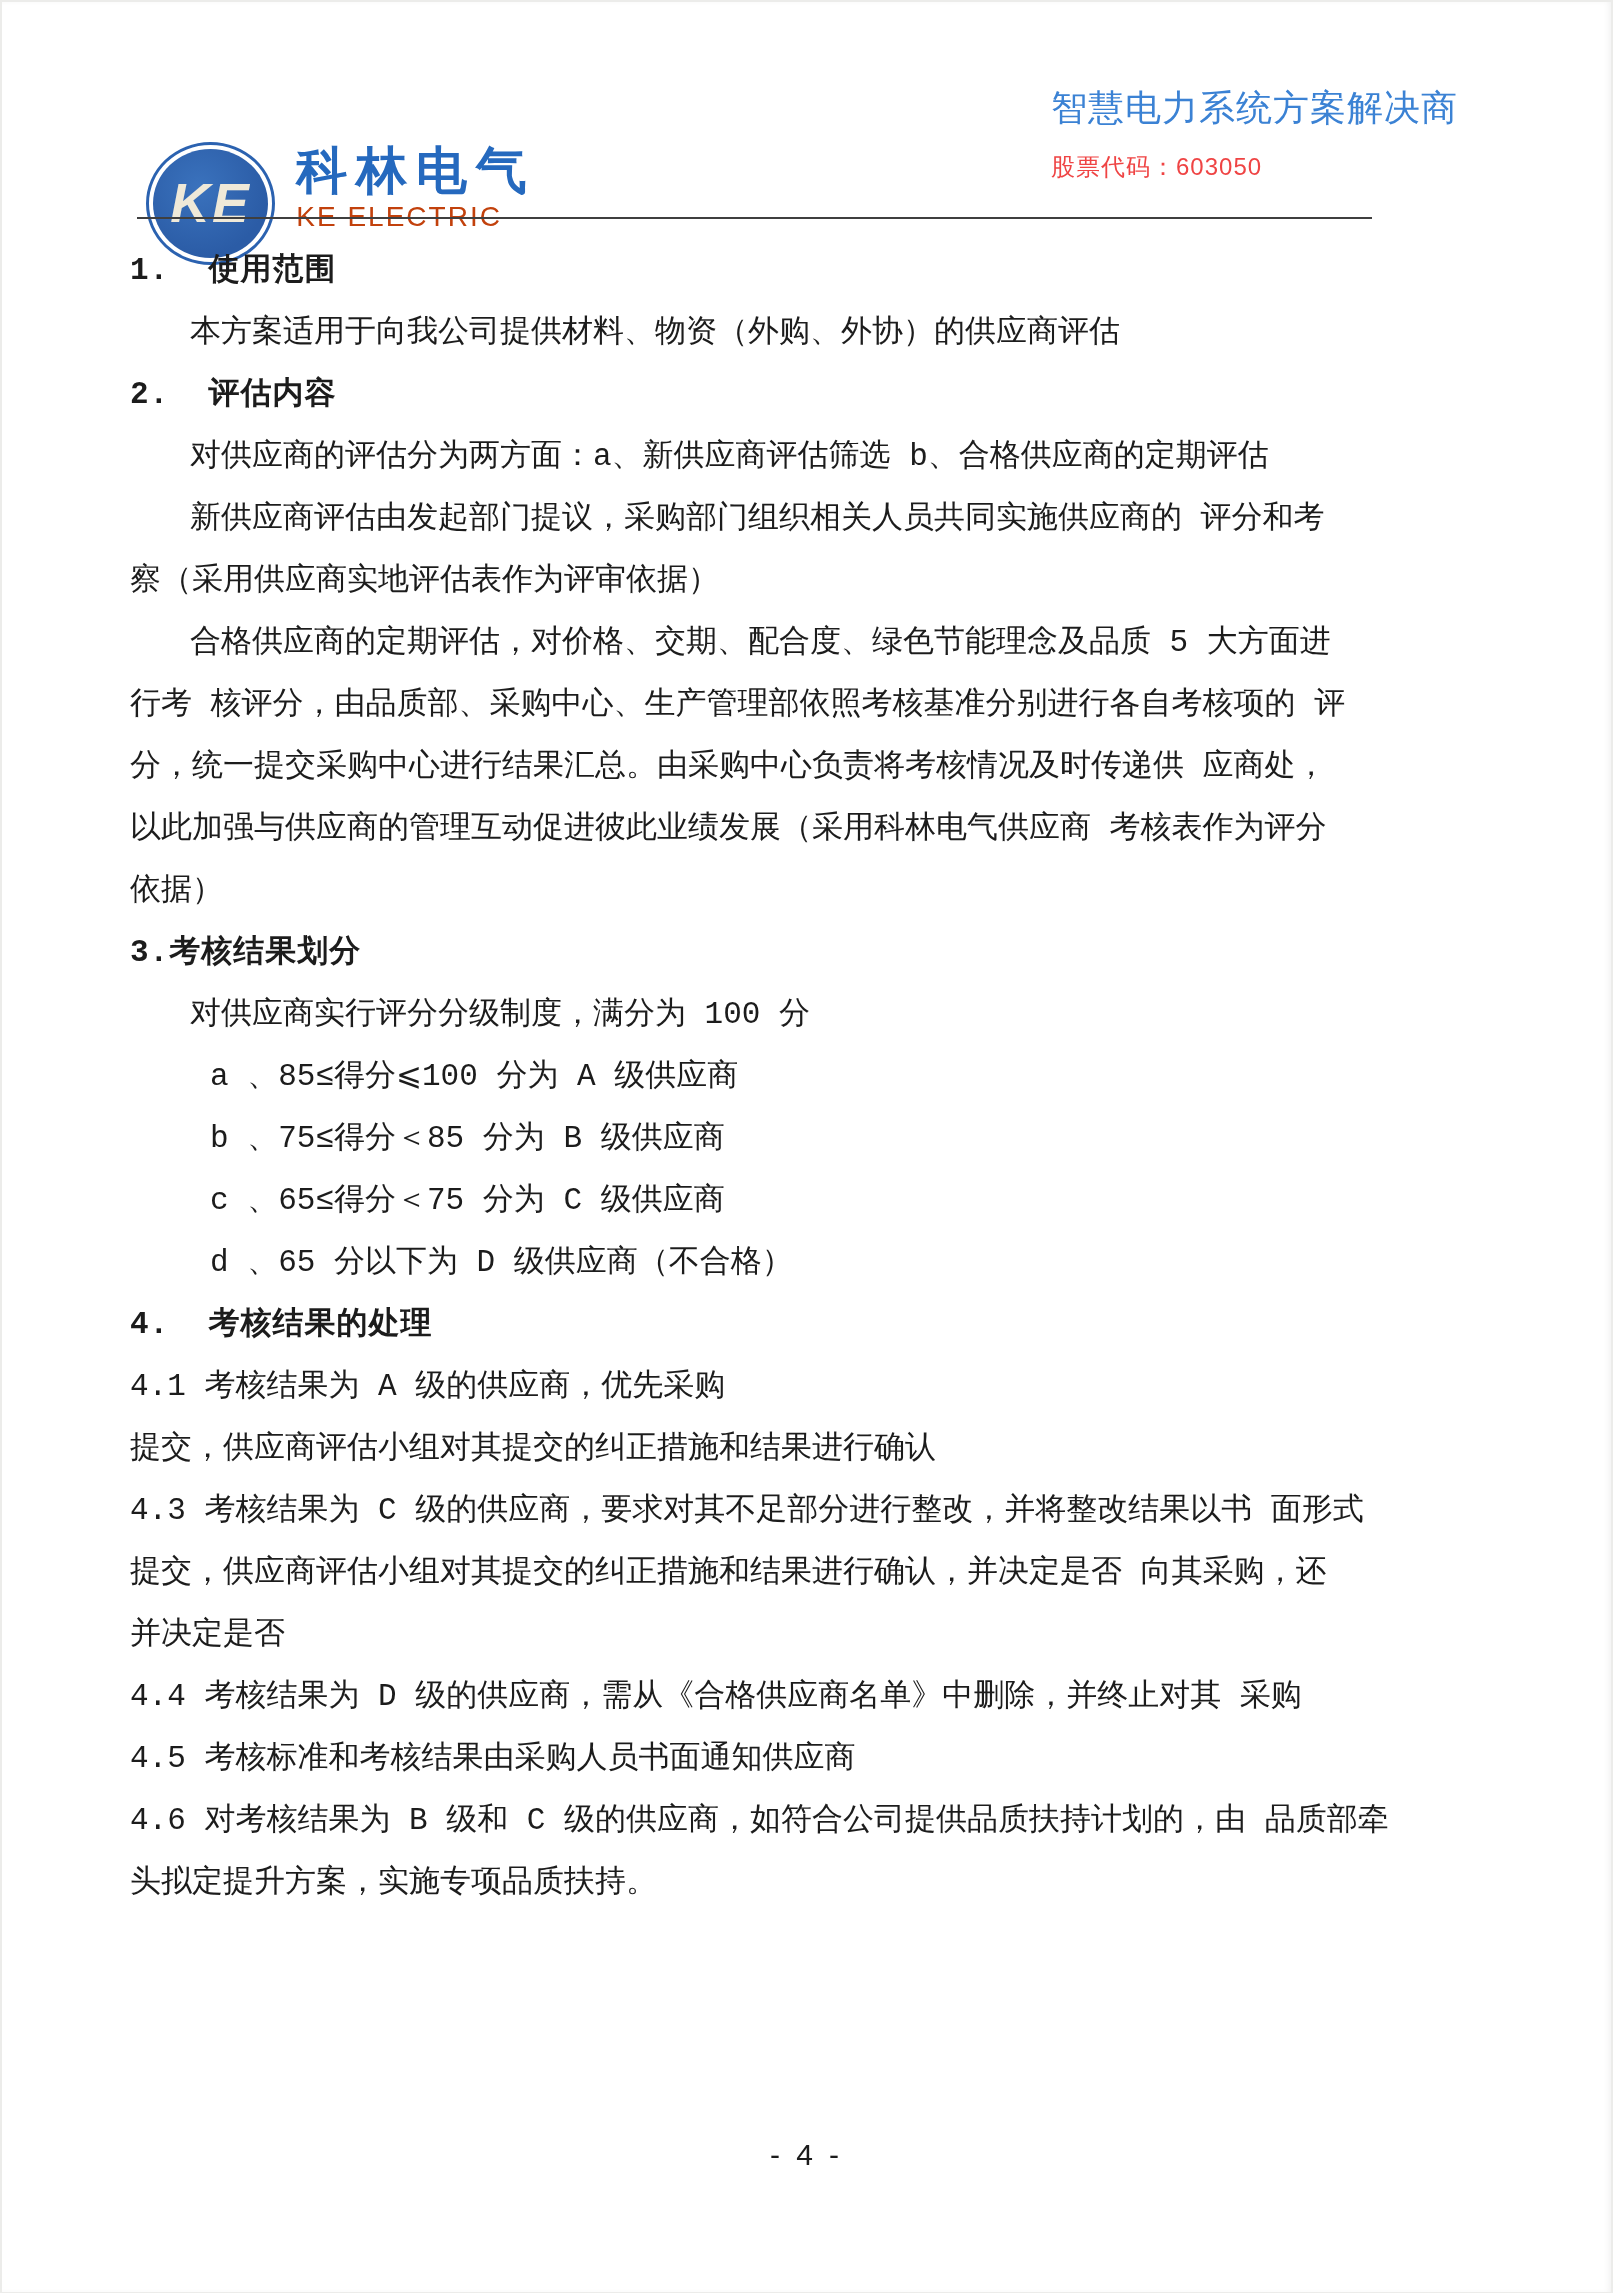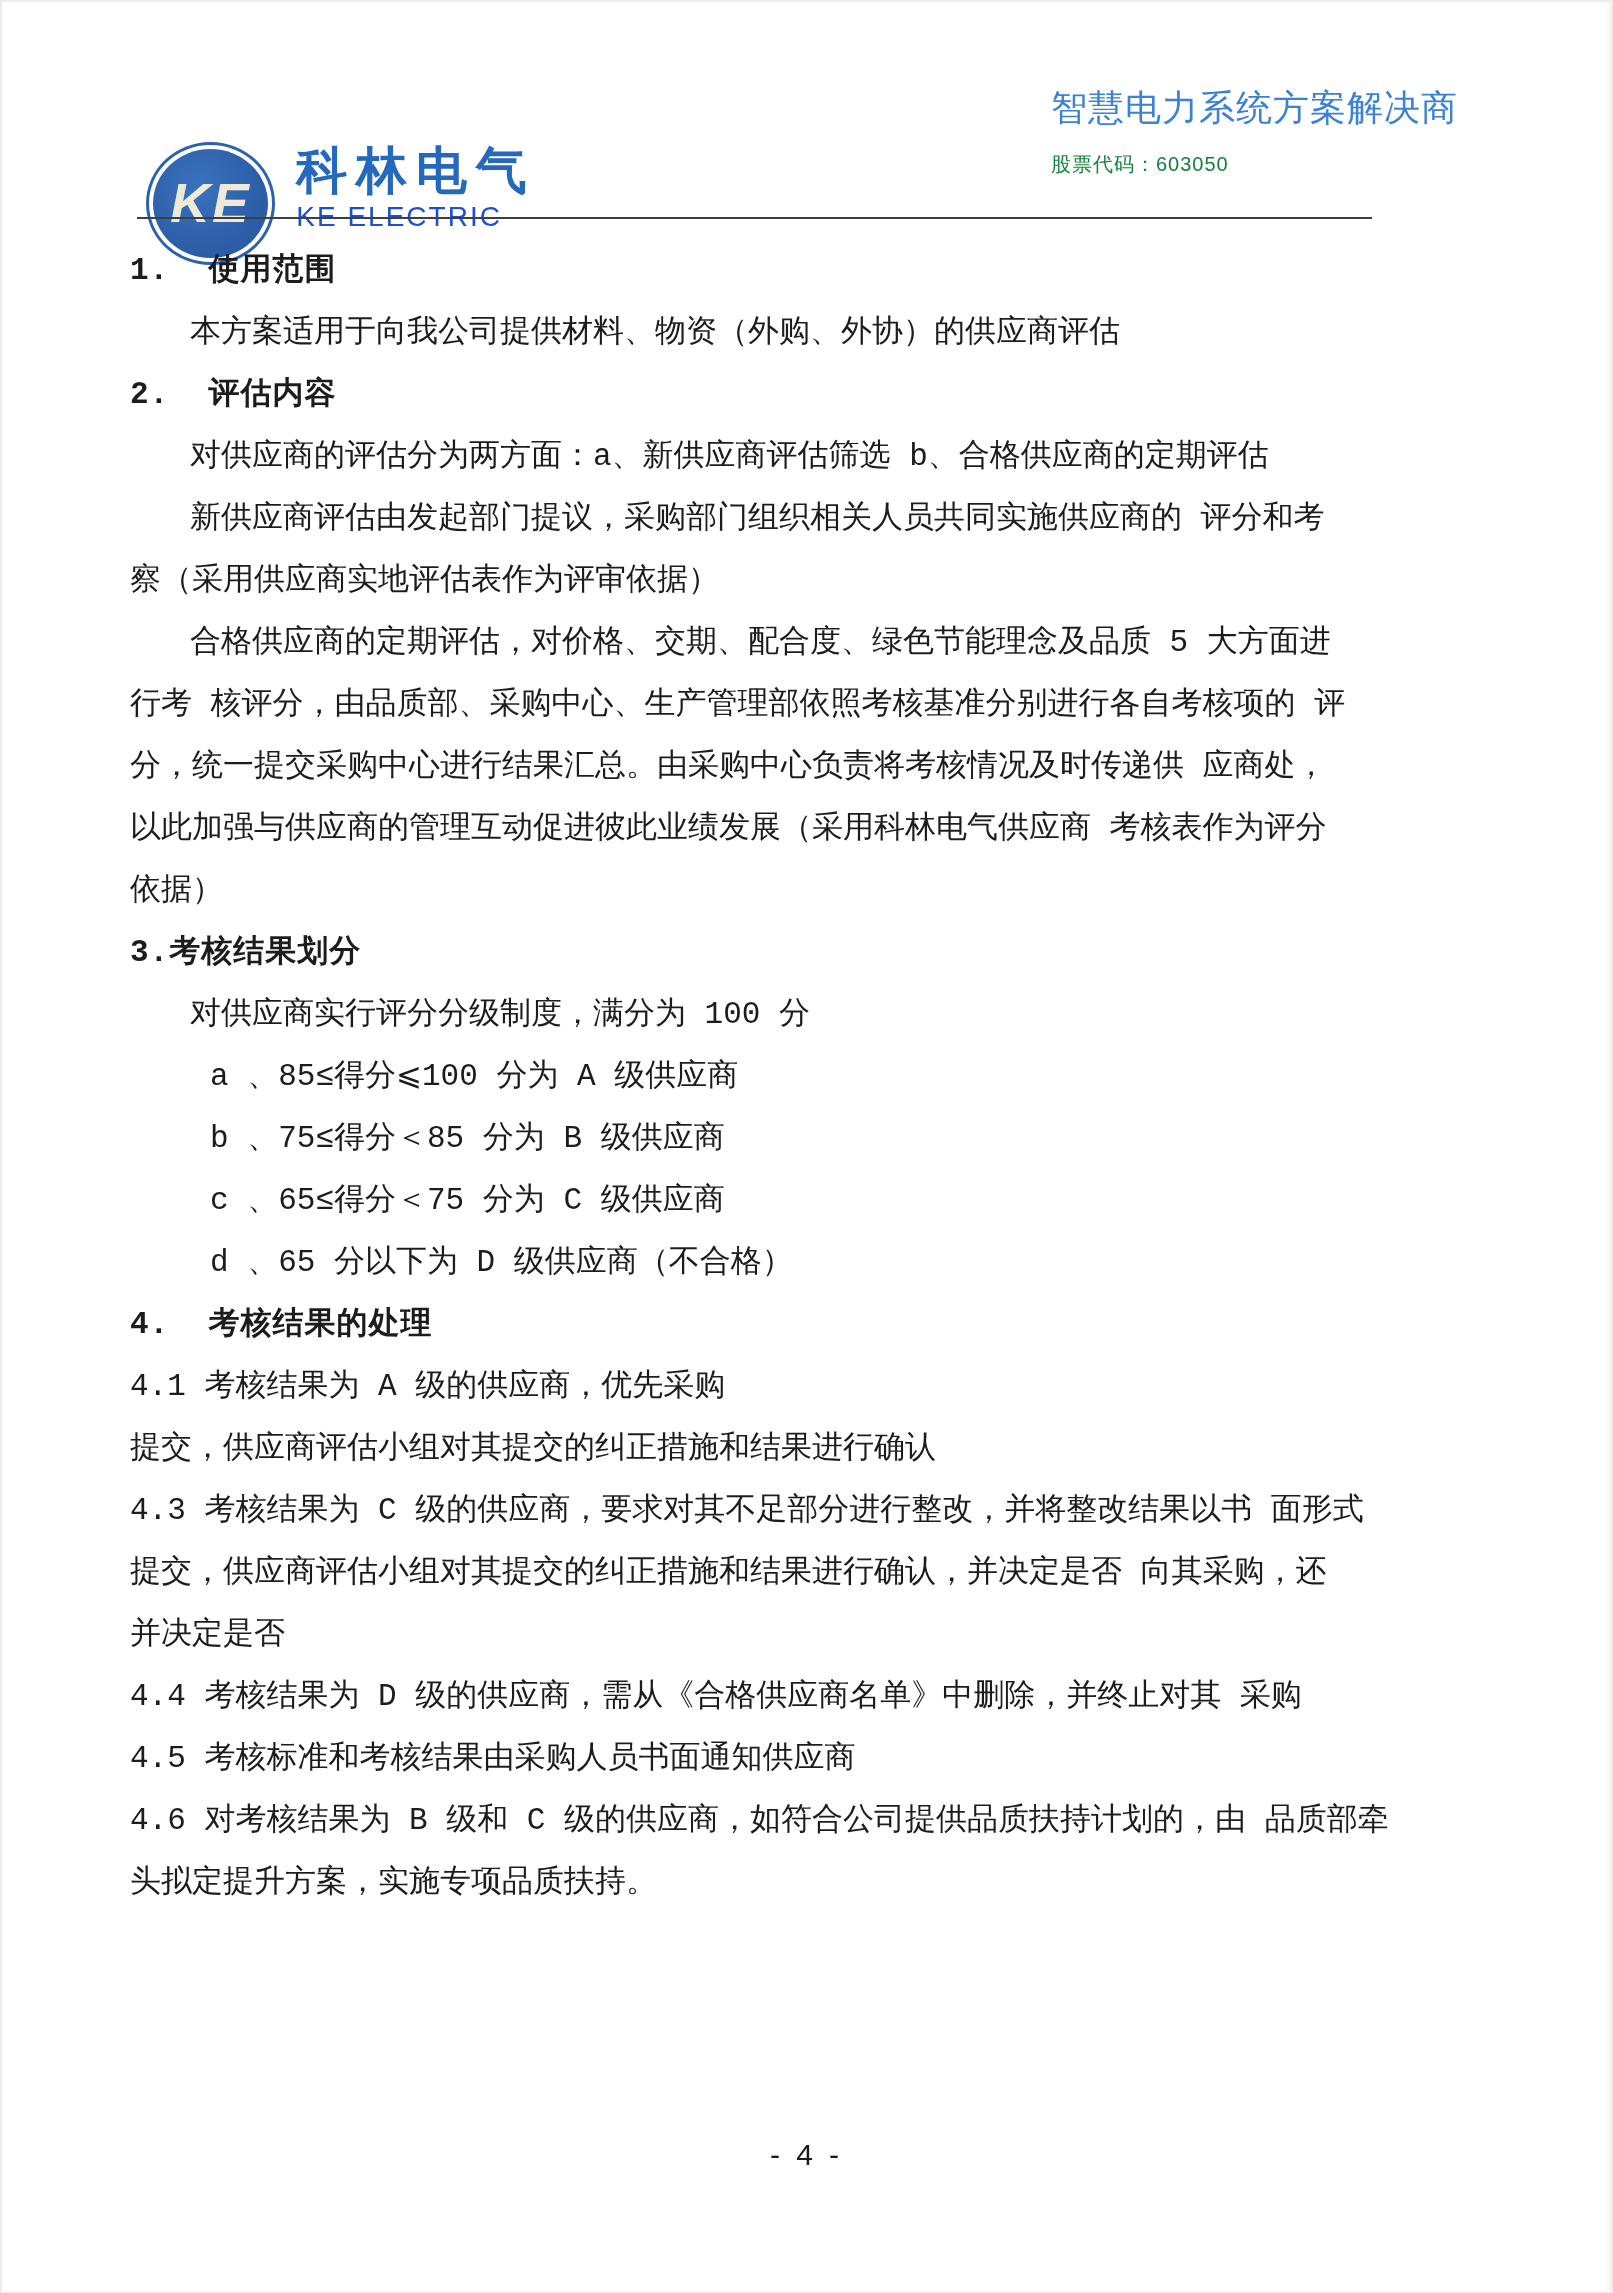--- a/index.html
+++ b/index.html
@@ -20,24 +20,24 @@
   }
   .logo-inner{
     width:100%;height:100%;border-radius:50%;
     background:radial-gradient(circle at 40% 35%, #3a72bd 0%, #2b5ca6 70%);
     display:flex;align-items:center;justify-content:center;
     color:#efe9d8;font-weight:700;font-size:55px;letter-spacing:2px;
     font-style:italic;
   }
   .logo-text{padding-top:2px;}
   .logo-cn{font-size:51px;font-weight:700;color:#2569be;letter-spacing:8.8px;line-height:1.05;}
-  .logo-en{font-size:28px;font-weight:500;color:#1d4ed8;letter-spacing:2px;margin-top:3.9px;}
+  .logo-en{font-size:28px;font-weight:500;color:#c2410c;letter-spacing:2px;margin-top:3.9px;}
   .header-right{position:absolute;left:1051px;top:84px;}
   .slogan{font-size:36px;color:#3b82d4;letter-spacing:1px;}
-  .stock{font-size:20px;color:#15803d;margin-top:17.6px;letter-spacing:1px;}
+  .stock{font-size:24px;color:#ef4444;margin-top:17.6px;letter-spacing:1px;}
   .header-rule{position:absolute;top:217px;left:137px;width:1235px;border-top:2.9px solid #3f3f3f;}
   
   main{position:absolute;top:240px;left:130px;right:115px;}
   .doc-title{
     font-size:43px;font-weight:700;line-height:80px;letter-spacing:2.9px;
     white-space:pre;margin:0;
   }
   .blk{font-size:31px;line-height:62px;white-space:pre;font-family:Liberation Mono, monospace;}
   .blk.h2{font-weight:700;letter-spacing:1px;}
   .blk.indent{padding-left:60px;}

